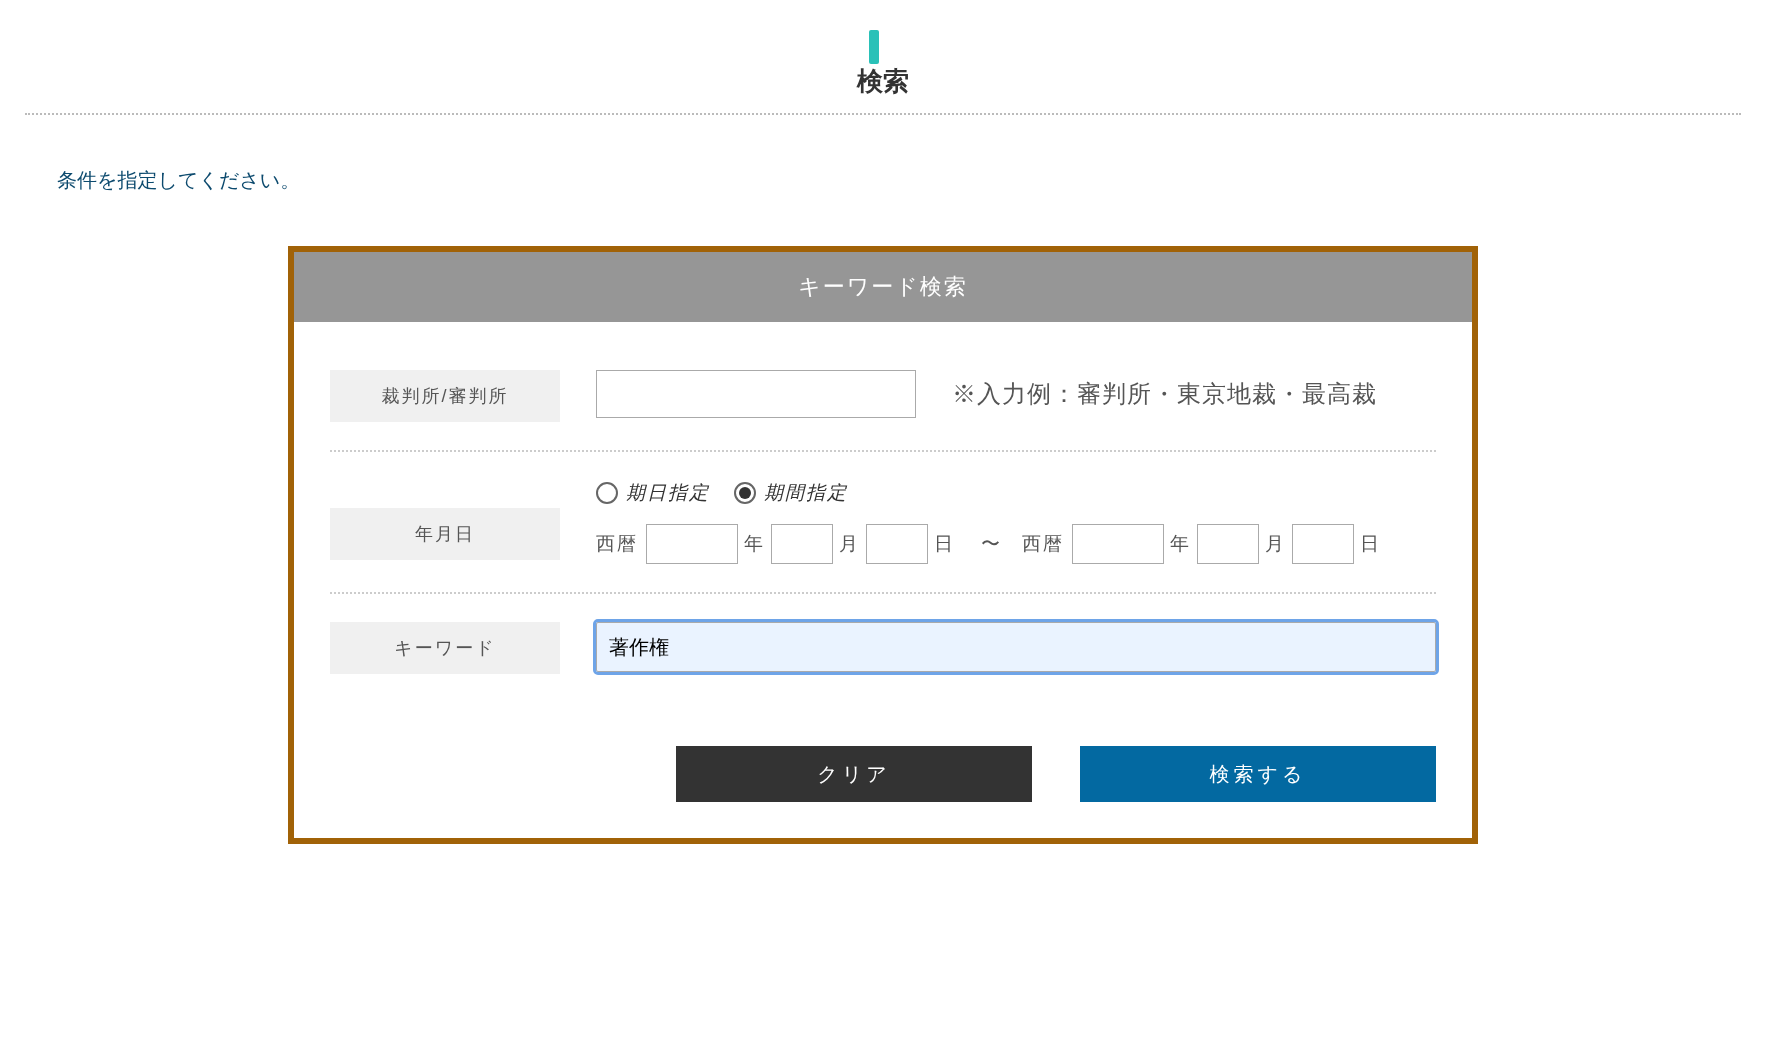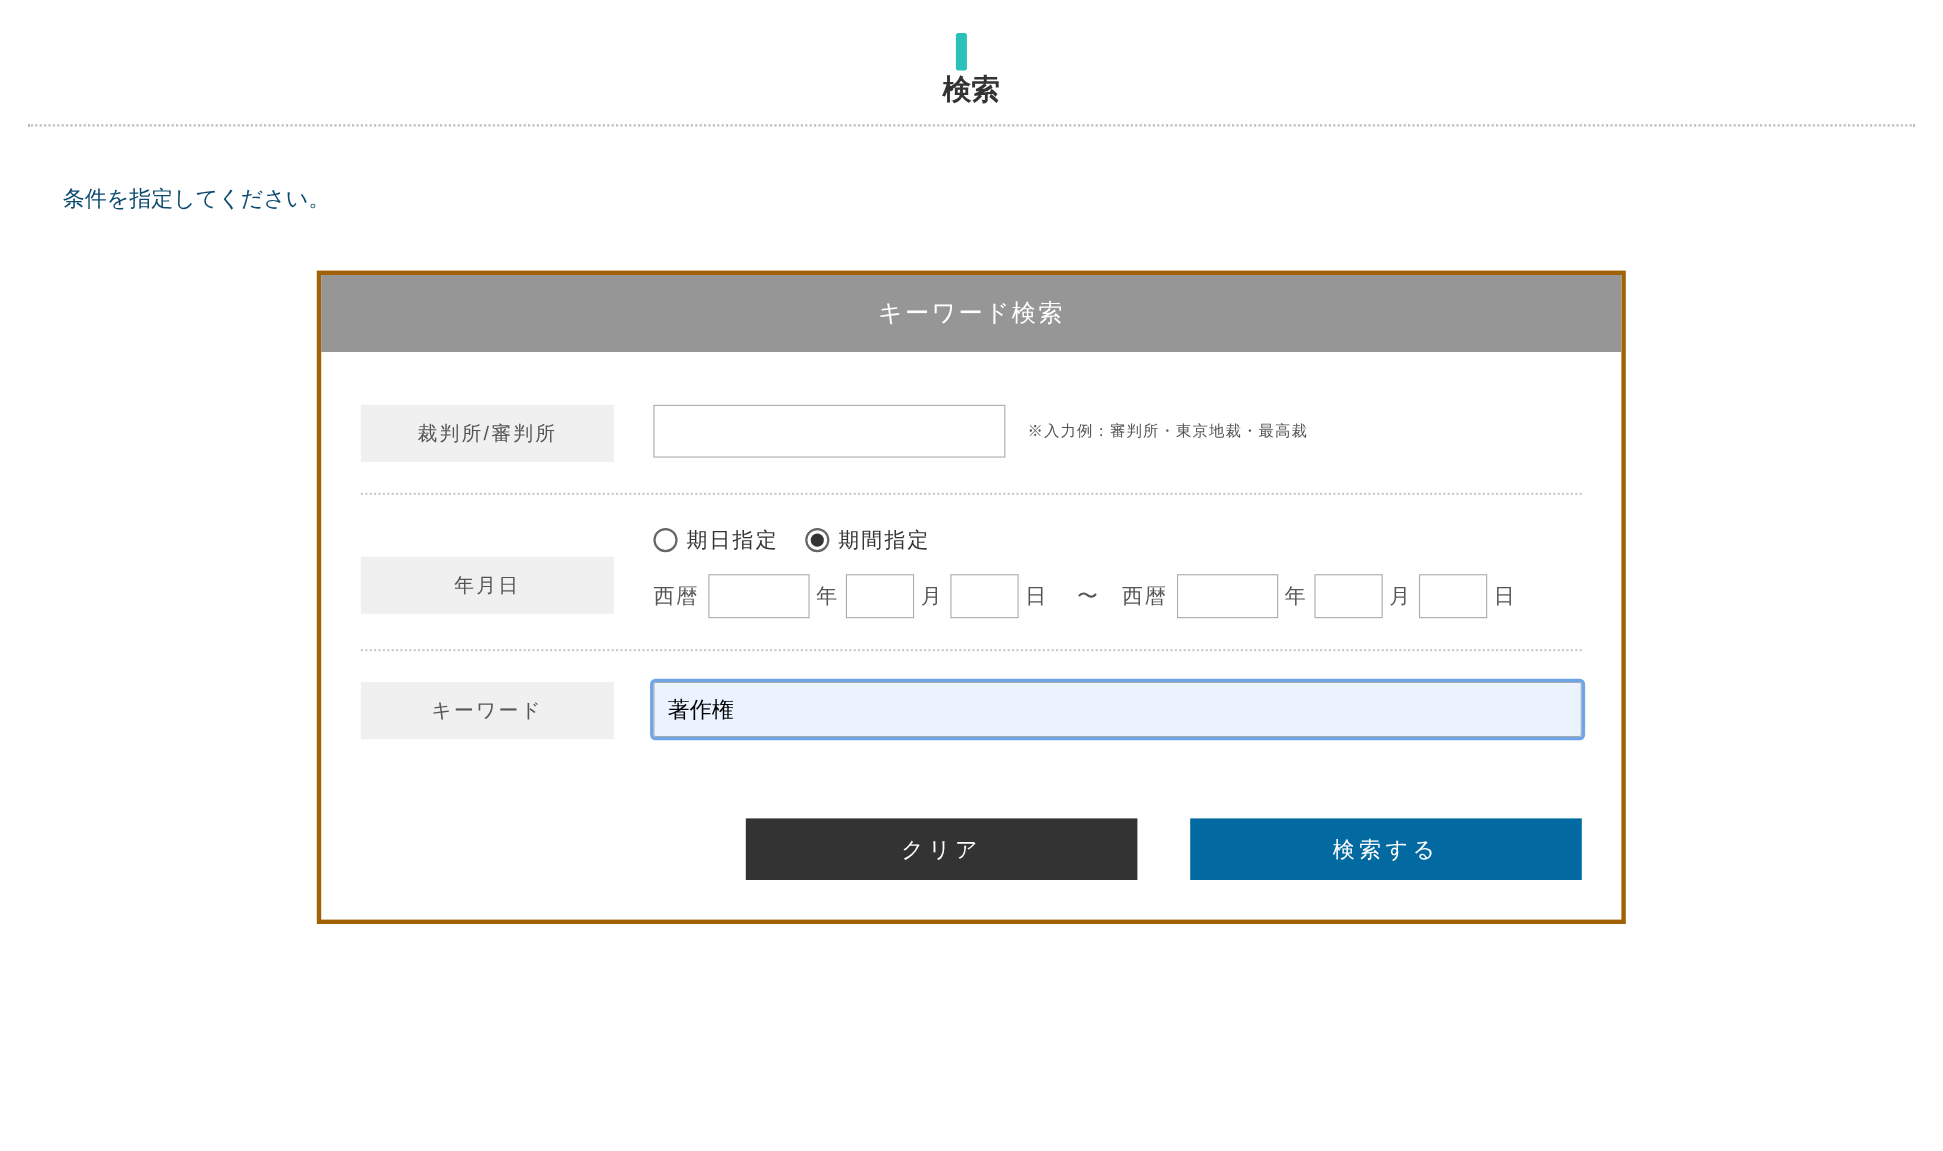--- a/index.html
+++ b/index.html
@@ -42,21 +42,21 @@
     }
     .instruction {
       font-size: 20px;
       color: #0c4a6e;
       margin: 52px 0 52px 32px;
     }
     .search-panel {
       margin: 0 auto;
       width: 1190px;
       max-width: 100%;
-      border: 4px solid #a16207;
+      border: 6px solid #a16207;
       background: #fff;
     }
     .panel-header {
       background: #969696;
       color: #fff;
       font-size: 22px;
       text-align: center;
       padding: 20px 0;
       letter-spacing: 2px;
     }
@@ -103,29 +103,30 @@
       border: 1px solid #aaa;
       height: 48px;
       padding: 6px 10px;
       font-size: 18px;
       background: #fff;
     }
     .text-input.court {
       width: 320px;
     }
     .hint {
-      font-size: 14px;
+      font-size: 24px;
       color: #555;
-      margin-left: 8px;
+      margin-left: 24px;
       letter-spacing: 1px;
     }
     .radio-wrap {
       display: flex;
       align-items: center;
       gap: 24px;
+      font-style: italic;
     }
     .radio-item {
       display: flex;
       align-items: center;
       gap: 8px;
       font-size: 19px;
       color: #333;
       cursor: pointer;
       letter-spacing: 2px;
     }

